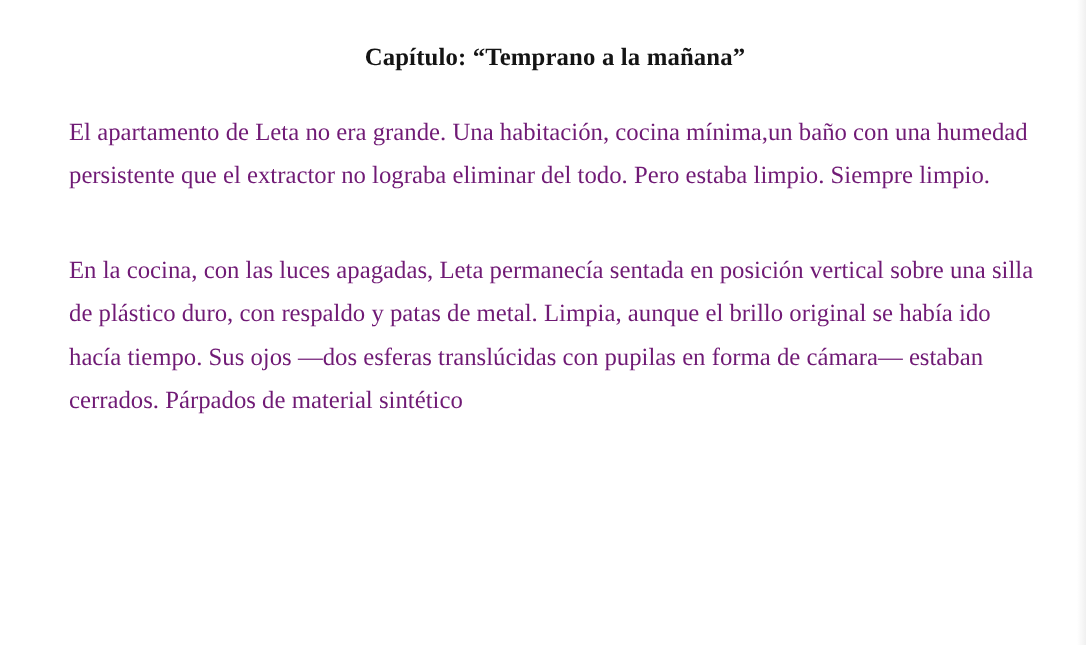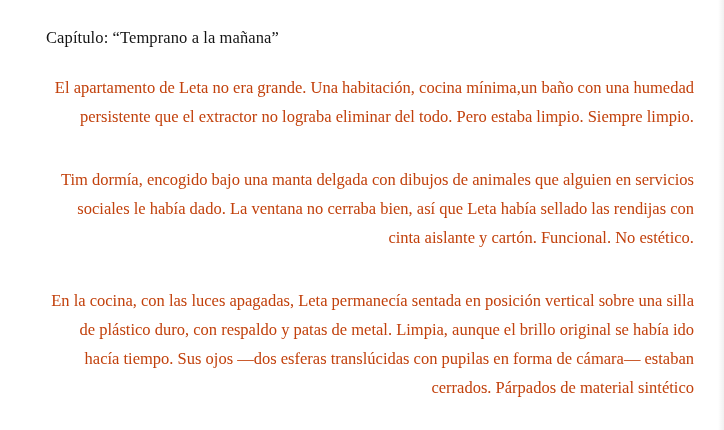--- a/index.html
+++ b/index.html
@@ -22,34 +22,35 @@
     box-sizing: border-box;
   }
   .content {
     position: absolute;
     left: 46px;
     top: 26px;
     width: 648px;
   }
   .chapter-heading {
     font-family: "Liberation Serif", serif;
-    font-weight: normal;
+    font-weight: bold;
     font-size: 16.5px;
     line-height: 1.4;
     margin: 0 0 24px 0;
     color: #141414;
     letter-spacing: 0.1px;
+    text-align: center;
   }
   .para {
     font-family: "Liberation Serif", serif;
     font-size: 16.5px;
     line-height: 29px;
     margin: 0 0 34px 0;
-    color: #c2410c;
-    text-align: right;
+    color: #701a75;
+    text-align: left;
   }
   .para:last-child {
     margin-bottom: 14px;
   }
   .edge-shadow {
     position: absolute;
     top: 0;
     right: 0;
     width: 6px;
     height: 430px;
@@ -57,17 +58,16 @@
     pointer-events: none;
   }
 </style>
 </head>
 <body>
 
 <div class="page">
   <div class="content">
     <h1 class="chapter-heading">Capítulo: “Temprano a la mañana”</h1>
     <p class="para">El apartamento de Leta no era grande. Una habitación, cocina mínima,un baño con una humedad persistente que el extractor no lograba eliminar del todo. Pero estaba limpio. Siempre limpio.</p>
-    <p class="para">Tim dormía, encogido bajo una manta delgada con dibujos de animales que alguien en servicios sociales le había dado. La ventana no cerraba bien, así que Leta había sellado las rendijas con cinta aislante y cartón. Funcional. No estético.</p>
     <p class="para">En la cocina, con las luces apagadas, Leta permanecía sentada en posición vertical sobre una silla de plástico duro, con respaldo y patas de metal. Limpia, aunque el brillo original se había ido hacía tiempo. Sus ojos —dos esferas translúcidas con pupilas en forma de cámara— estaban cerrados. Párpados de material sintético</p>
   </div>
   <div class="edge-shadow"></div>
 </div>
 
 </body></html>

